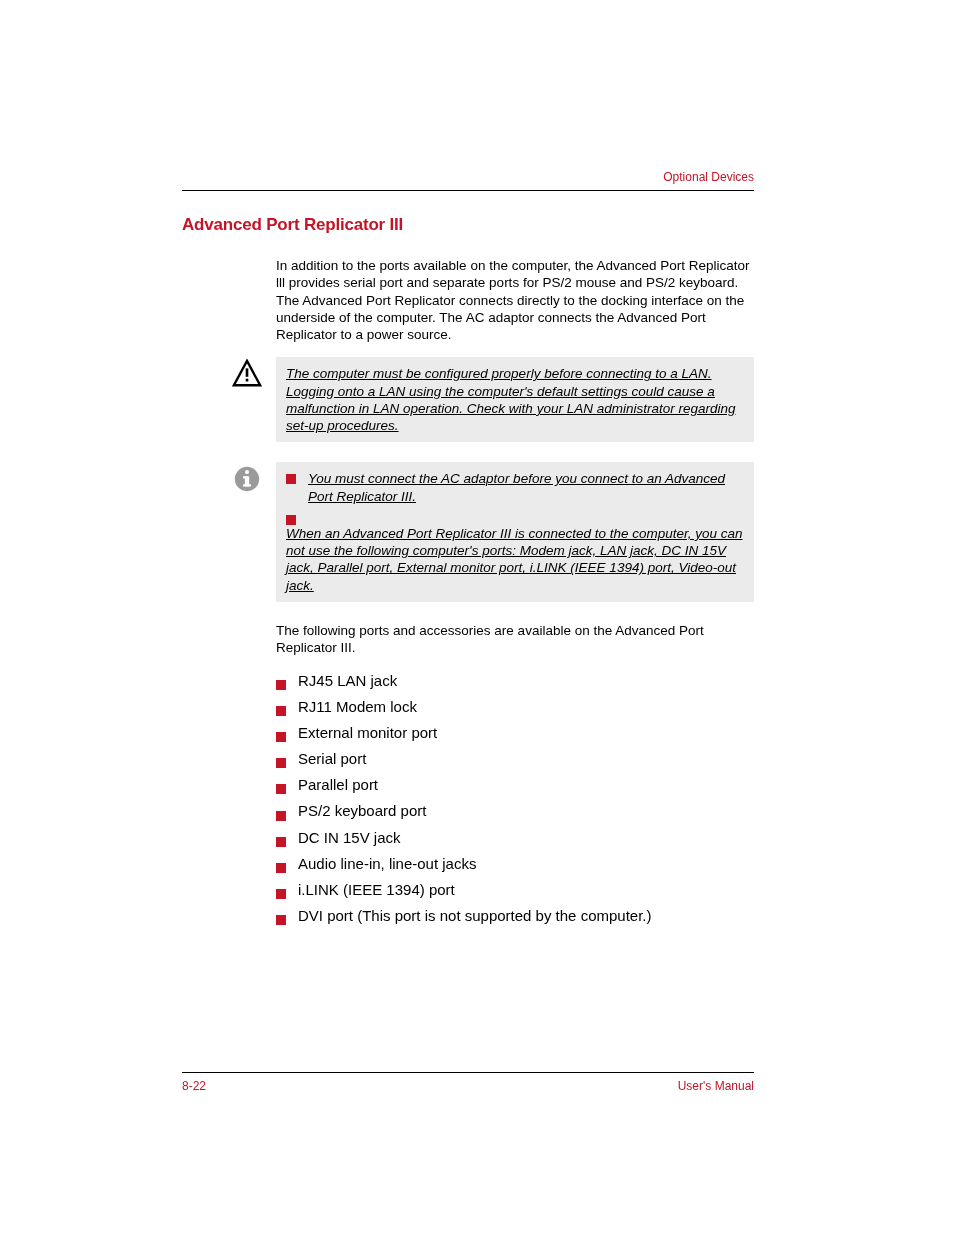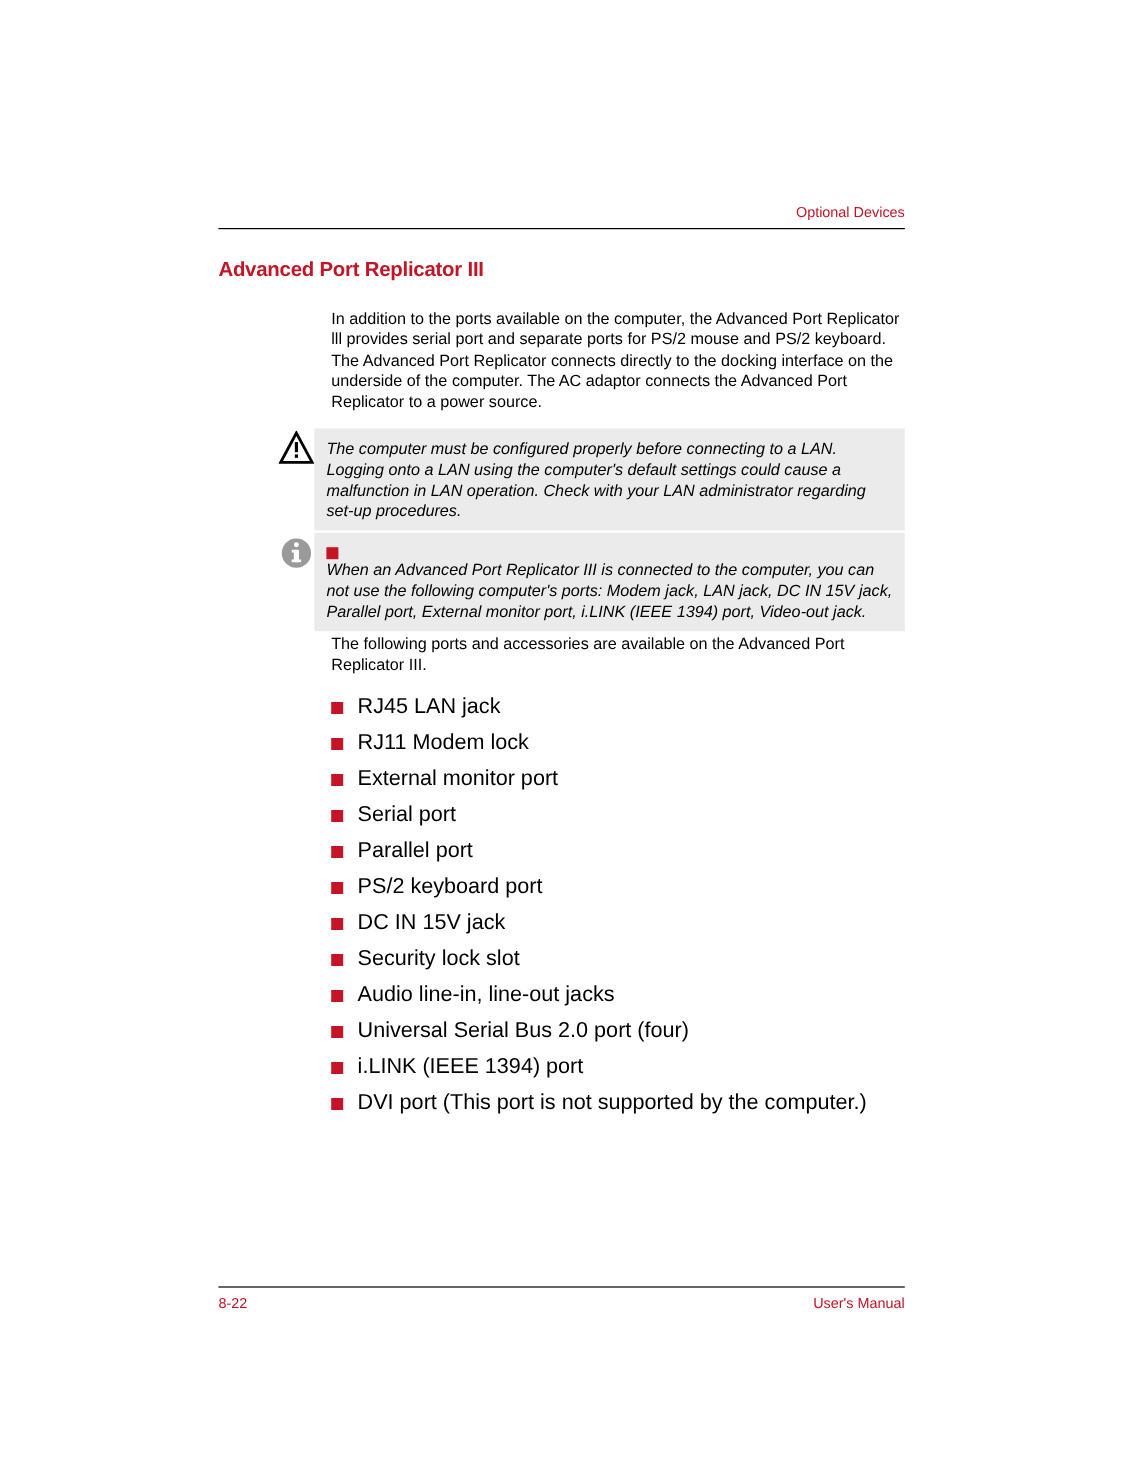--- a/index.html
+++ b/index.html
@@ -39,22 +39,24 @@
       margin-left: 94px;
     }
     .para {
       font-size: 13.5px;
       line-height: 1.28;
       margin-bottom: 14px;
     }
     .notice-row {
       display: flex;
       align-items: flex-start;
-      margin-bottom: 2px;
+      gap: 14px;
+      margin-bottom: 20px;
       margin-left: 50px;
+      text-decoration: underline;
     }
     .notice-icon {
       flex: 0 0 30px;
       width: 30px;
       height: 30px;
       display: flex;
       align-items: center;
       justify-content: center;
       margin-top: 2px;
     }
@@ -79,22 +81,22 @@
       margin-top: 4px;
       margin-right: 12px;
     }
     .bullet-sq.red { background: #c41425; }
     .bullet-text { flex: 1; }
     .port-list {
       margin-left: 94px;
     }
     .port-item {
       display: flex;
-      align-items: center;
-      font-size: 18px;
+      align-items: flex-end;
+      font-size: 15px;
       line-height: 1.28;
       margin-bottom: 7px;
     }
     .port-item .bullet-sq {
       margin-top: 3px;
     }
     .footer {
       position: absolute;
       left: 182px;
       right: 200px;
@@ -142,20 +144,24 @@
         <circle cx="16" cy="16" r="13" fill="#9a9a9a"></circle>
         <circle cx="16" cy="8.5" r="2.2" fill="#fff"></circle>
         <rect x="13.7" y="13" width="4.6" height="11" rx="1" fill="#fff"></rect>
         <rect x="11.8" y="13" width="4" height="2.4" fill="#fff"></rect>
         <rect x="11.8" y="21.6" width="8.4" height="2.4" fill="#fff"></rect>
       </svg>
     </div>
     <div class="notice-box">
       <div class="bullet-line">
         <span class="bullet-sq red"></span>
+        <span class="bullet-text">You must connect the AC adaptor before you connect to an Advanced Port Replicator III.</span>
+      </div>
+      <div class="bullet-line">
+        <span class="bullet-sq red"></span>
         <span class="bullet-text">When an Advanced Port Replicator III is connected to the computer, you can not use the following computer's ports: Modem jack, LAN jack, DC IN 15V jack, Parallel port, External monitor port, i.LINK (IEEE 1394) port, Video-out jack.</span>
       </div>
     </div>
   </div>
 
   <p class="para body-indent">The following ports and accessories are available on the Advanced Port Replicator III.</p>
 
   <div class="port-list">
     <div class="port-item">
         <span class="bullet-sq red"></span>
@@ -180,29 +186,21 @@
     <div class="port-item">
         <span class="bullet-sq red"></span>
         <span class="bullet-text">PS/2 keyboard port</span>
       </div>
     <div class="port-item">
         <span class="bullet-sq red"></span>
         <span class="bullet-text">DC IN 15V jack</span>
       </div>
     <div class="port-item">
         <span class="bullet-sq red"></span>
-        <span class="bullet-text">Security lock slot</span>
-      </div>
-    <div class="port-item">
-        <span class="bullet-sq red"></span>
         <span class="bullet-text">Audio line-in, line-out jacks</span>
-      </div>
-    <div class="port-item">
-        <span class="bullet-sq red"></span>
-        <span class="bullet-text">Universal Serial Bus 2.0 port (four)</span>
       </div>
     <div class="port-item">
         <span class="bullet-sq red"></span>
         <span class="bullet-text">i.LINK (IEEE 1394) port</span>
       </div>
     <div class="port-item">
         <span class="bullet-sq red"></span>
         <span class="bullet-text">DVI port (This port is not supported by the computer.)</span>
       </div>
   </div>

